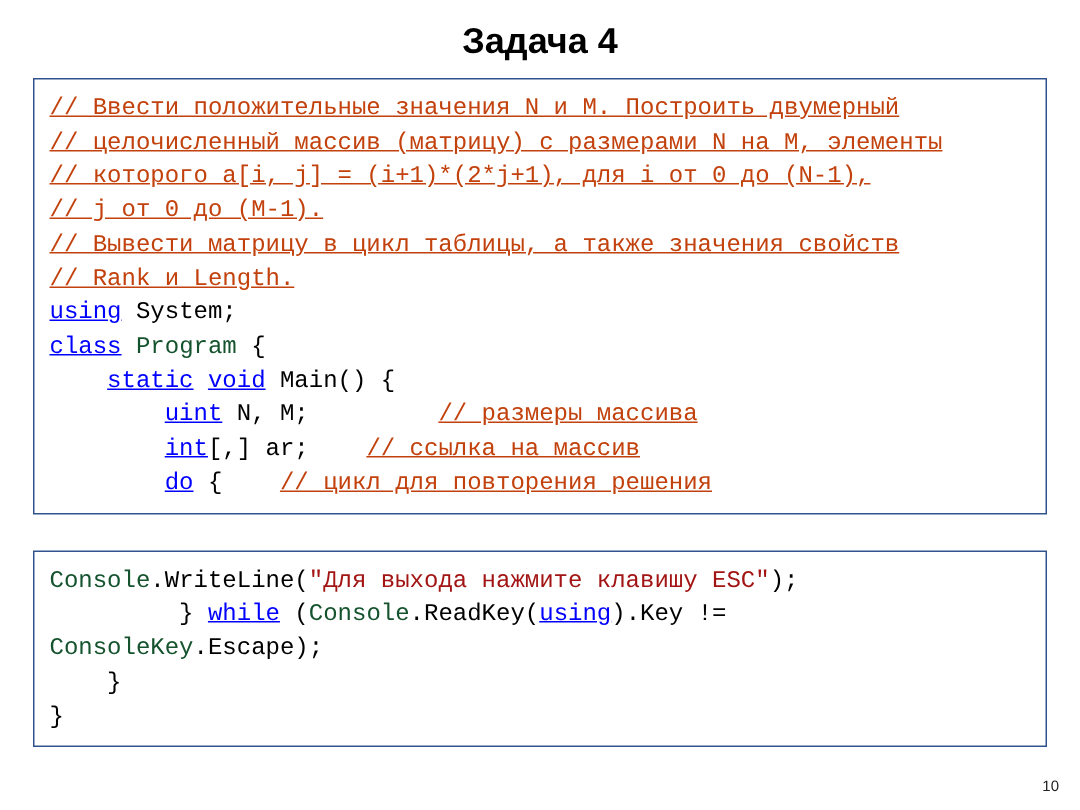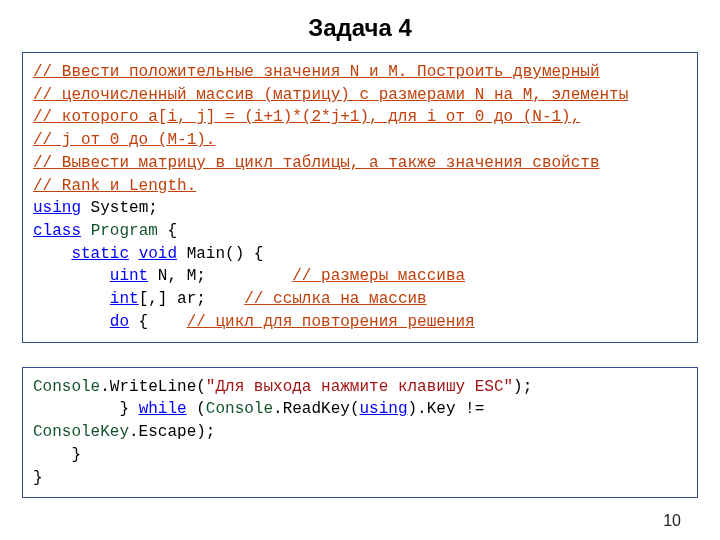--- a/index.html
+++ b/index.html
@@ -38,22 +38,22 @@
     margin-bottom: 24px;
   }
   .codebox:last-of-type { margin-bottom: 0; }
   .c-comment { color: #c2410c; text-decoration: underline; }
   .c-kw { color: #0000ff; text-decoration: underline; }
   .c-type { color: #14532d; }
   .c-str { color: #a31515; }
   .pagenum {
     position: absolute;
     bottom: 10px;
-    right: 39px;
-    font-size: 16px;
+    right: 14px;
+    font-size: 10px;
     color: #222;
   }
 </style>
 </head>
 <body>
 
 <div class="slide">
   <div class="title">Задача 4</div>
 
   <div class="codebox"><span class="c-comment">// Ввести положительные значения N и M. Построить двумерный</span>

